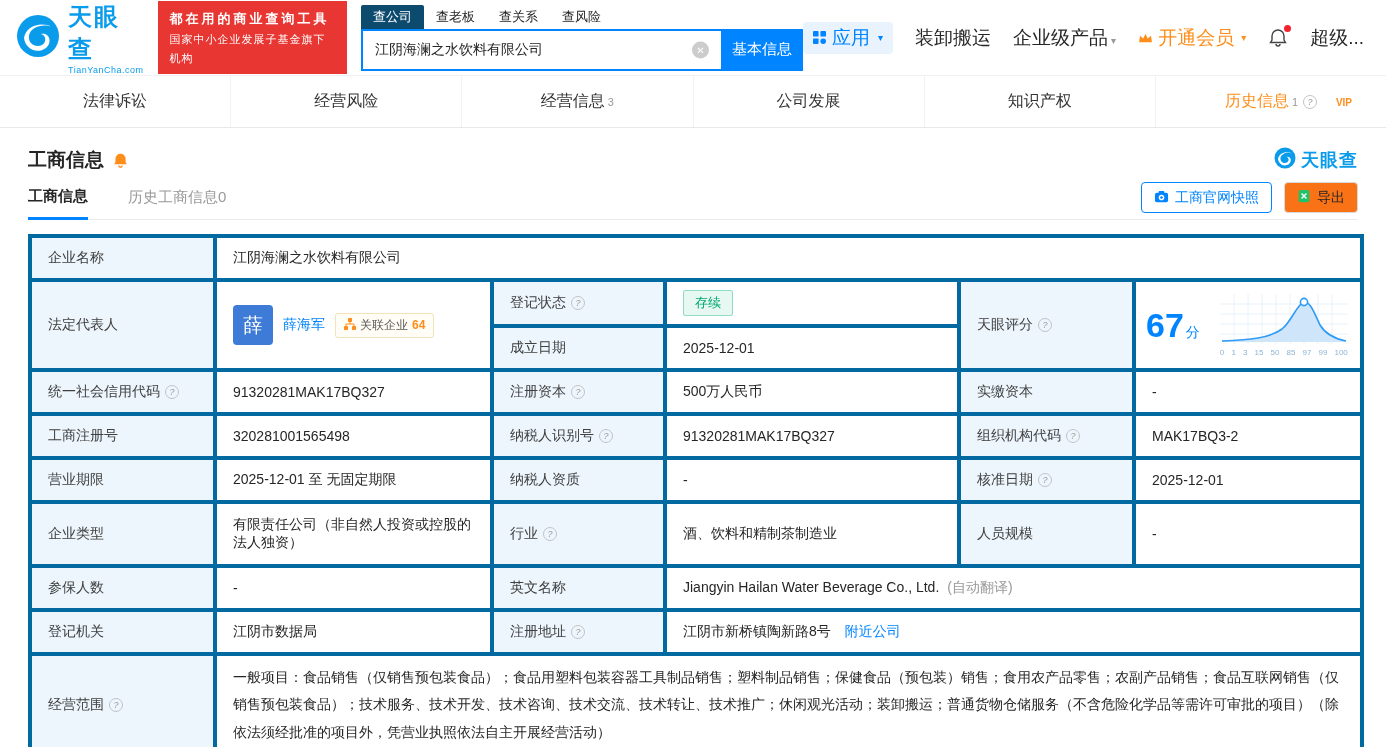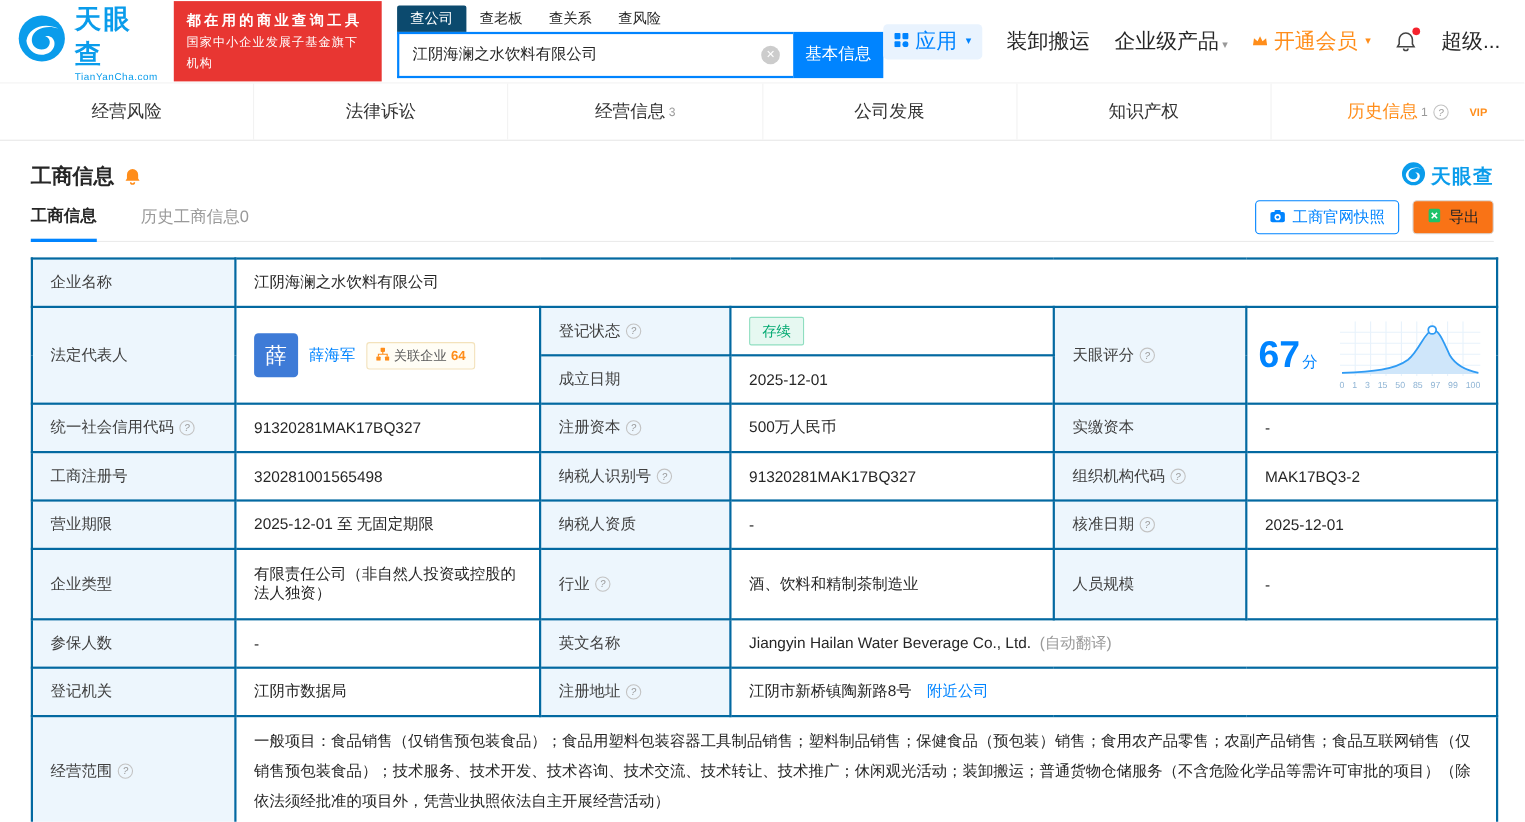--- a/index.html
+++ b/index.html
@@ -55,21 +55,21 @@
   
   .subtab-row { display:flex; align-items:center; margin:0 28px; height:44px; border-bottom:1px solid #ebebeb; position:relative; }
   .subtab { font-size:15px; color:#999; cursor:pointer; height:44px; display:flex; align-items:center; margin-right:40px; }
   .subtab.active { color:#262626; font-weight:bold; border-bottom:3px solid #0084ff; }
   .subtab-actions { margin-left:auto; display:flex; gap:12px; }
   .btn-outline-blue { display:flex; align-items:center; gap:6px; height:31px; padding:0 12px; border:1px solid #0084ff; color:#0084ff; border-radius:4px; background:#fff; font-size:14px; cursor:pointer; font-family:inherit; }
   .btn-outline-gray { display:flex; align-items:center; gap:6px; height:31px; padding:0 12px; border:1px solid #d9d9d9; color:#262626; border-radius:4px; background:#f97316; font-size:14px; cursor:pointer; font-family:inherit; }
 
   
   .info-table { border-collapse:collapse; table-layout:fixed; width:1332px; margin:14px 28px 0; }
-  .info-table td { border:2px solid #0369a1; font-size:14px; color:#262626; padding:8px 16px; vertical-align:middle; overflow-wrap:break-word; }
+  .info-table td { border:4px solid #0369a1; font-size:14px; color:#262626; padding:8px 16px; vertical-align:middle; overflow-wrap:break-word; }
   .info-table td.lbl { background:#edf6fd; color:#404040; }
   .lbl-inner { display:flex; align-items:center; }
   tr.r44 td { height:44px; }
   tr.r64 td { height:64px; }
   .help { display:inline-flex; width:14px; height:14px; border:1px solid #c3c3c3; border-radius:50%; color:#9b9b9b; font-size:9px; align-items:center; justify-content:center; margin-left:5px; flex:none; cursor:pointer; }
   .help::before { content:"?"; }
   .link { color:#0084ff; cursor:pointer; }
   .rep { display:flex; align-items:center; gap:10px; }
   .avatar { width:40px; height:40px; border-radius:4px; background:#3e7bd7; color:#fff; font-size:20px; display:flex; align-items:center; justify-content:center; cursor:pointer; flex:none; }
   .rel-badge { display:inline-flex; align-items:center; gap:4px; border:1px solid #f3e2bb; background:#fffdf5; border-radius:3px; padding:3px 8px; font-size:12px; color:#595959; cursor:pointer; }
@@ -152,24 +152,24 @@
           <path d="M8 16a2 2 0 0 0 4 0" fill="none" stroke="#444" stroke-width="1.4"></path>
         </svg>
       <span class="red-dot"></span>
     </span>
     <span class="nav-link">超级...</span>
   </nav>
 </header>
 
 <nav class="main-tabs">
   <div class="main-tab">
+    <span>法律诉讼</span>
+  </div>
+  <div class="main-tab">
     <span>经营风险</span>
-  </div>
-  <div class="main-tab">
-    <span>法律诉讼</span>
   </div>
   <div class="main-tab">
     <span>经营信息</span>
       <span class="tab-count">3</span>
   </div>
   <div class="main-tab">
     <span>公司发展</span>
   </div>
   <div class="main-tab">
     <span>知识产权</span>

